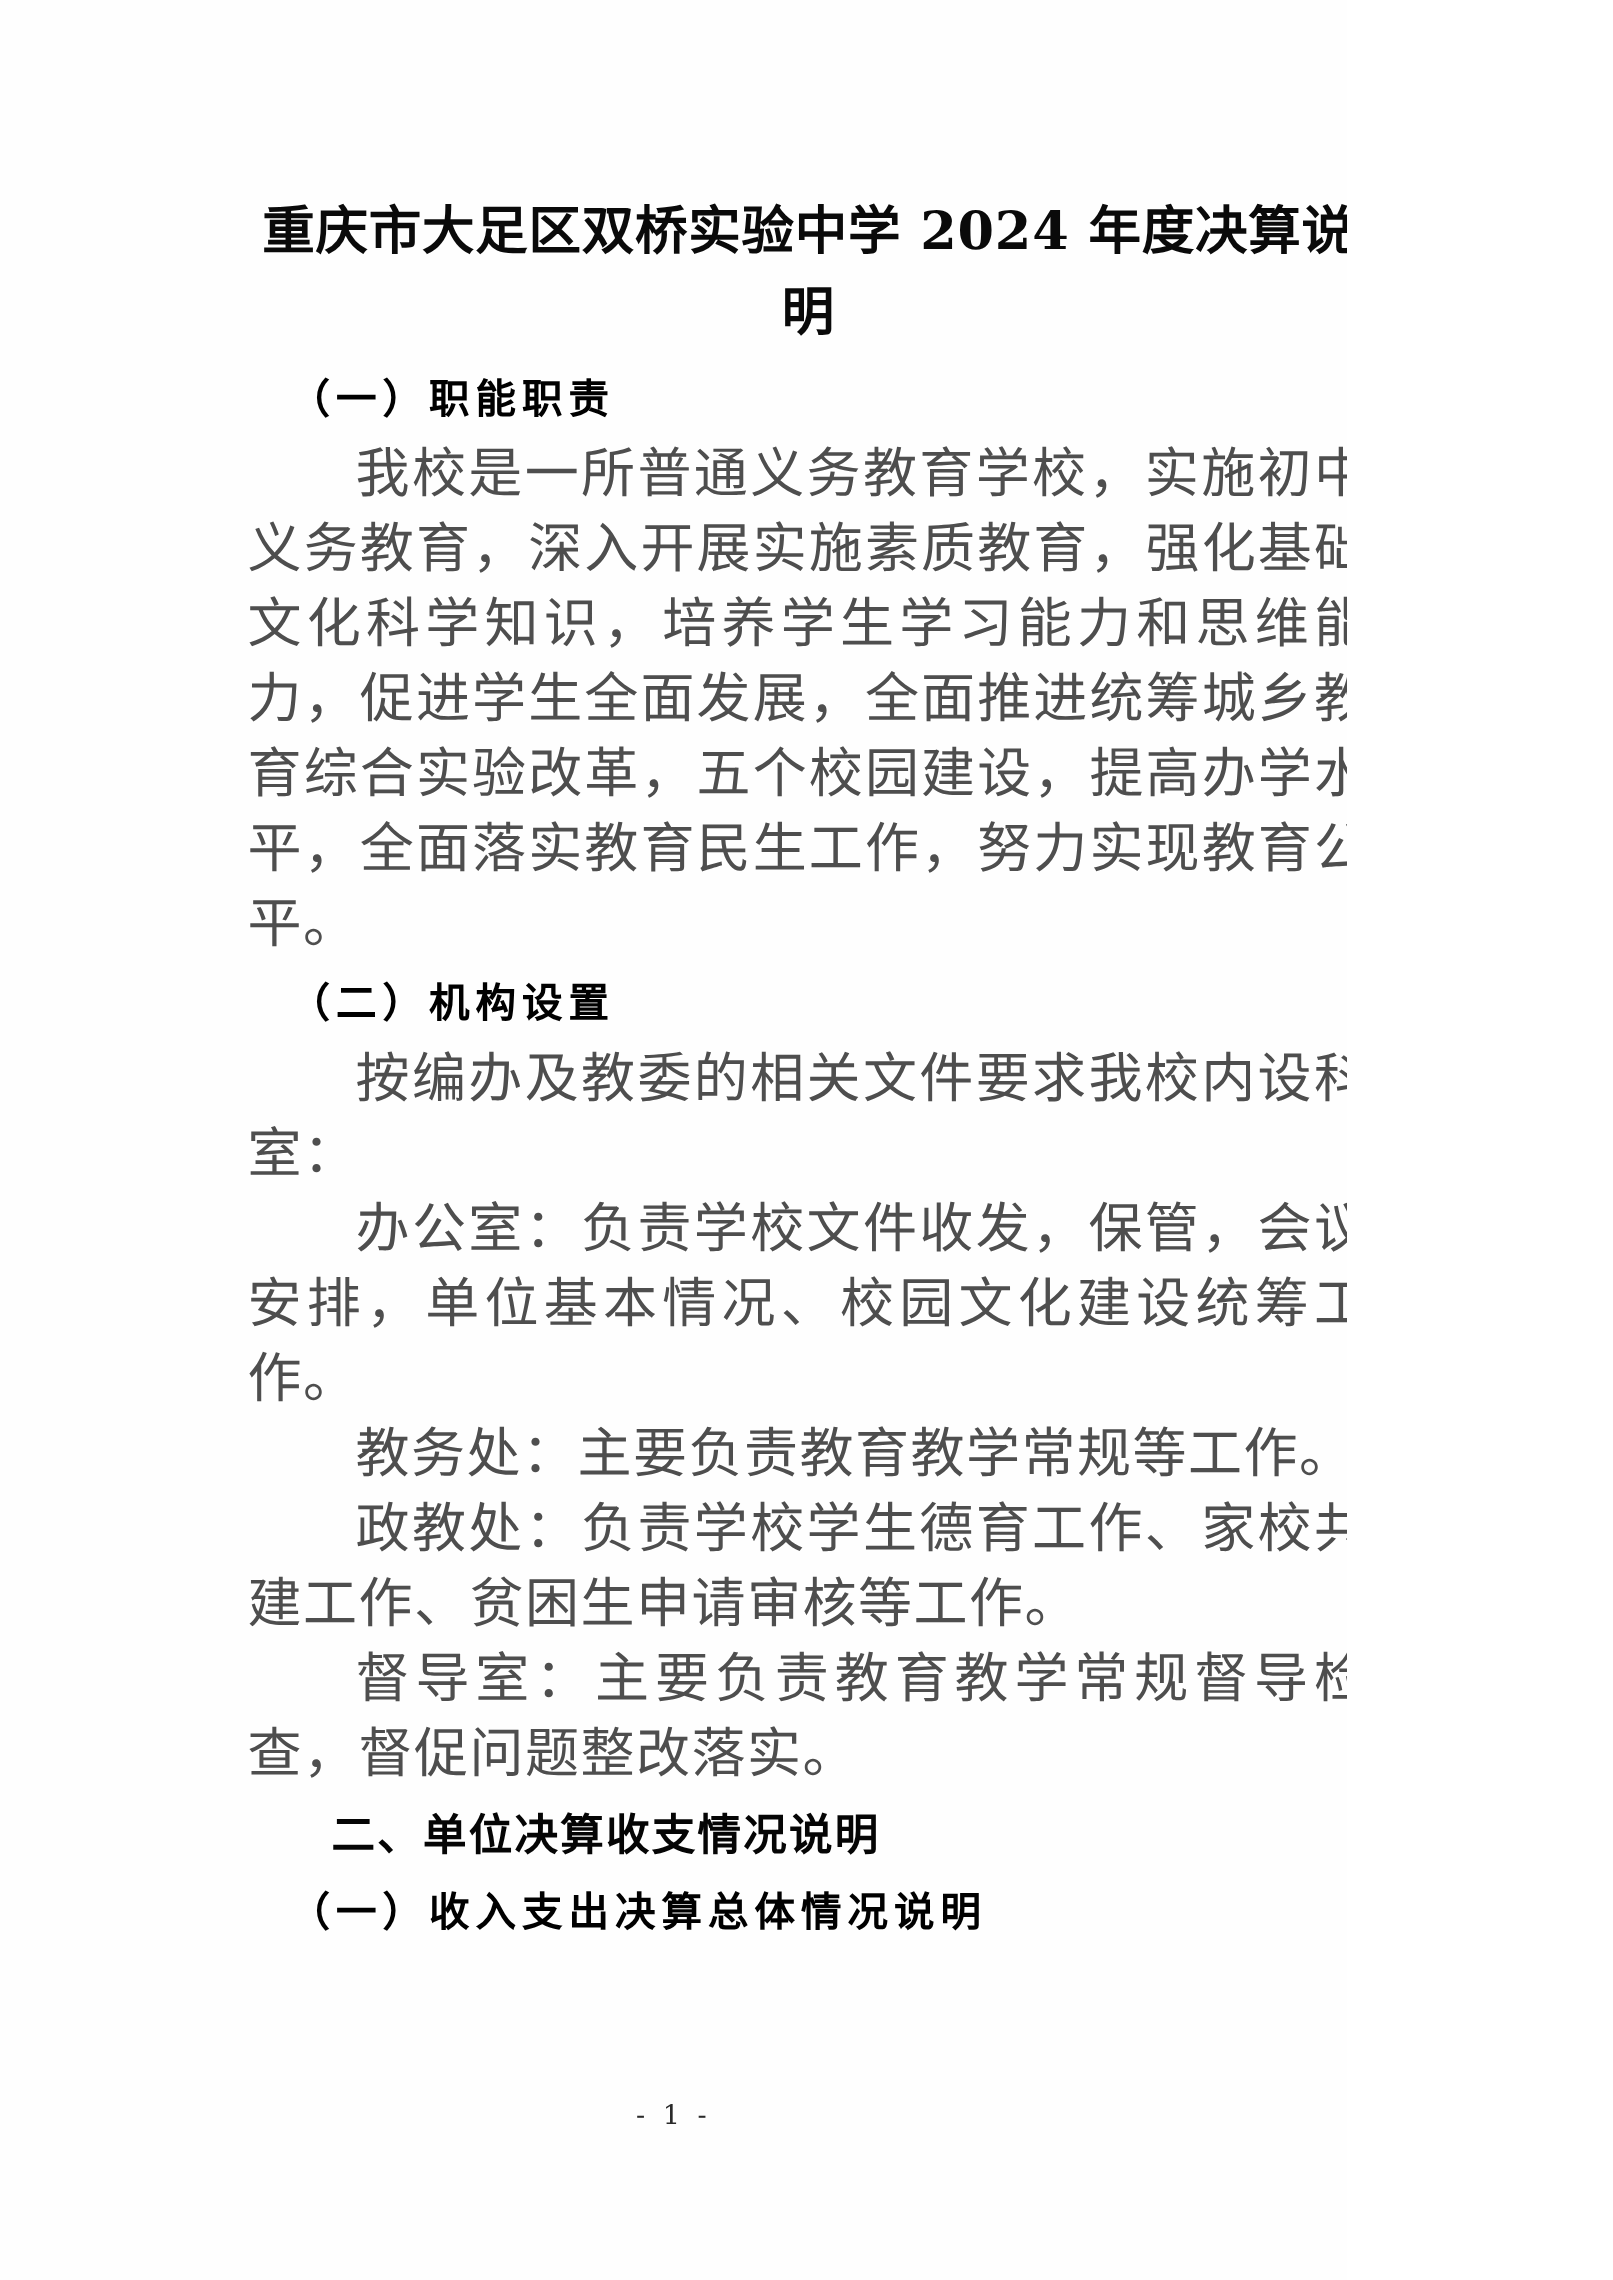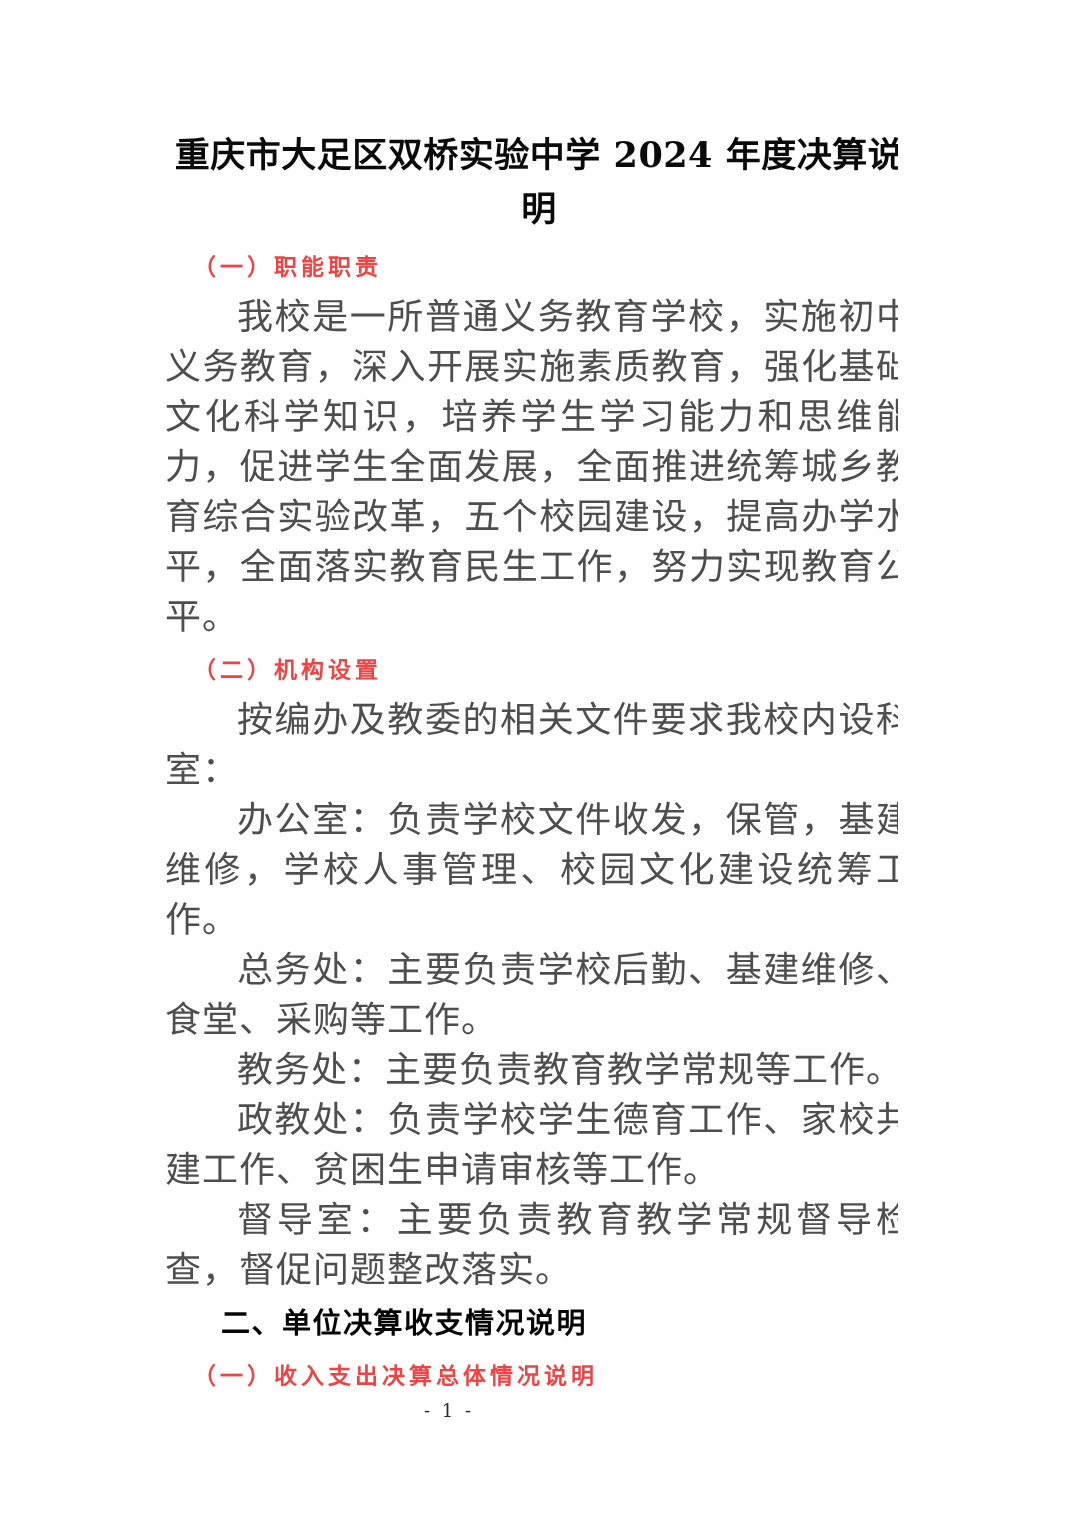--- a/index.html
+++ b/index.html
@@ -36,23 +36,23 @@
     font-size: 29px;
     font-weight: bold;
     color: #050505;
     line-height: 50px;
     padding-left: 56px;
     letter-spacing: 1.5px;
     margin: 3px 0 0 0;
   }
   .h2 {
     font-family: "DejaVu Serif", "Liberation Serif", serif;
-    font-size: 23px;
+    font-size: 27px;
     font-weight: bold;
-    color: #ef4444;
+    color: #000000;
     line-height: 50px;
     padding-left: 28px;
     letter-spacing: 4px;
     margin: 3px 0 0 0;
   }
   .para {
     font-family: "DejaVu Serif", "Liberation Serif", serif;
     font-size: 36px;
     font-weight: normal;
     color: #4e4e4e;
@@ -84,23 +84,22 @@
 
 
     <h3 class="h2">（一）职能职责</h3>
 
     <p class="para">我校是一所普通义务教育学校，实施初中义务教育，深入开展实施素质教育，强化基础文化科学知识，培养学生学习能力和思维能力，促进学生全面发展，全面推进统筹城乡教育综合实验改革，五个校园建设，提高办学水平，全面落实教育民生工作，努力实现教育公平。</p>
 
     <h3 class="h2">（二）机构设置</h3>
 
     <p class="para">按编办及教委的相关文件要求我校内设科室：</p>
 
-    <p class="para">办公室：负责学校文件收发，保管，基建维修，学校人事管理、校园文化建设统筹工作。</p>
+    <p class="para">办公室：负责学校文件收发，保管，会议安排，单位基本情况、校园文化建设统筹工作。</p>
 
-    <p class="para">总务处：主要负责学校后勤、基建维修、食堂、采购等工作。</p>
 
     <p class="para">教务处：主要负责教育教学常规等工作。</p>
 
 
     <p class="para">政教处：负责学校学生德育工作、家校共建工作、贫困生申请审核等工作。</p>
 
 
     <p class="para">督导室：主要负责教育教学常规督导检查，督促问题整改落实。</p>
 
     <h2 class="h1">二、单位决算收支情况说明</h2>

